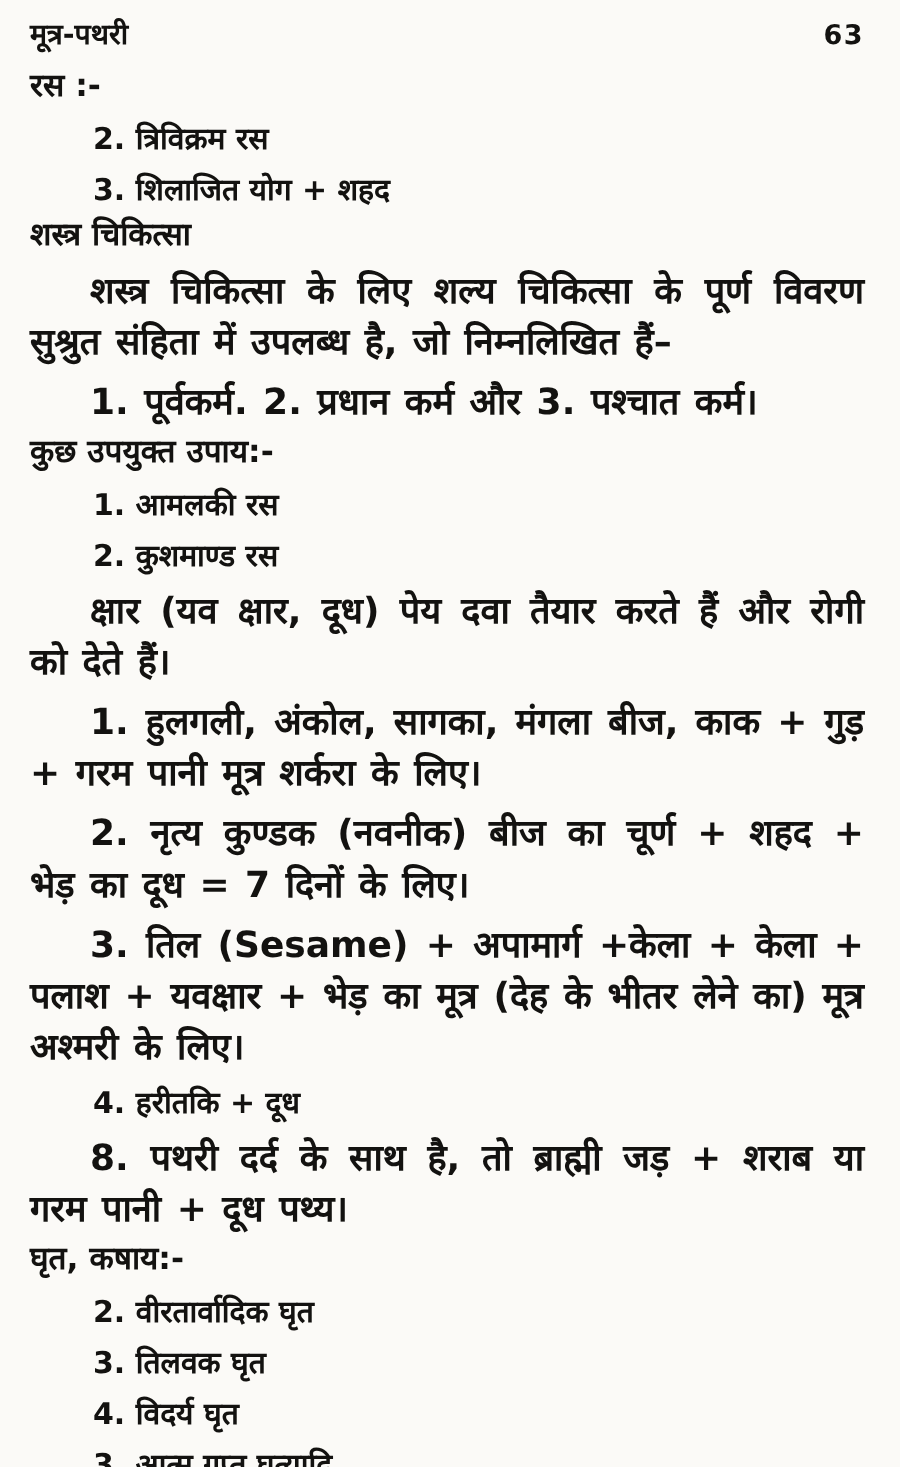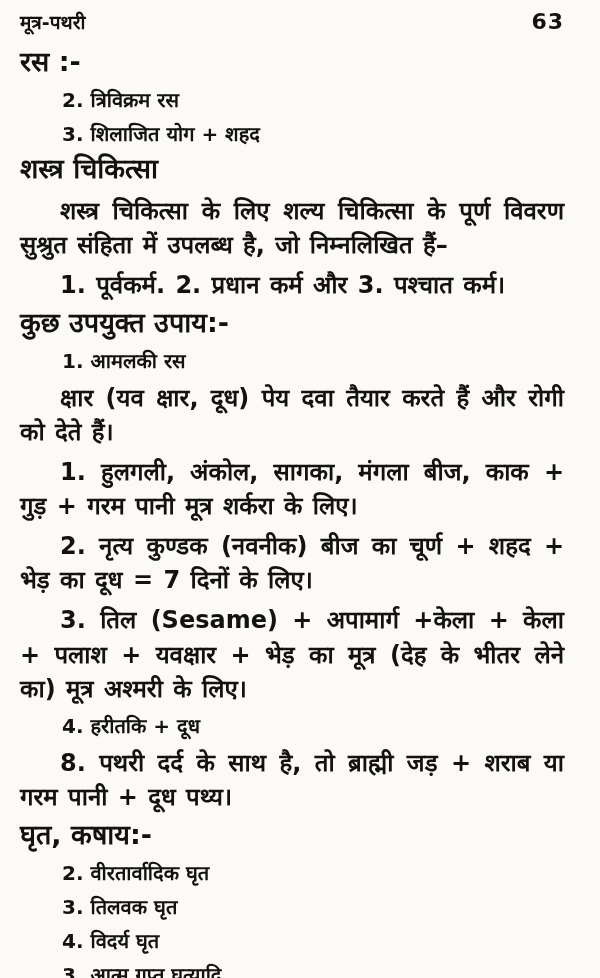--- a/index.html
+++ b/index.html
@@ -11,39 +11,39 @@
     height: 978px;
     overflow: hidden;
     background: #fbfaf7;
     color: #131210;
     font-family: "DejaVu Sans", "Liberation Sans", sans-serif;
   }
   .page {
     box-sizing: border-box;
     width: 600px;
     height: 744px;
-    padding: 9px 36px 0 20px;
+    padding: 9px 24px 0 20px;
   }
   .page-header {
     display: flex;
     justify-content: space-between;
     align-items: baseline;
     margin-bottom: 8px;
   }
   .page-header .title {
     font-size: 19px;
     font-weight: 700;
   }
   .page-header .pagenum {
-    font-size: 22px;
+    font-size: 18px;
     font-weight: 700;
     letter-spacing: 1px;
   }
   .b-heading {
-    font-size: 27px;
+    font-size: 21px;
     font-weight: 700;
     line-height: 1.38;
     margin-top: 2px;
   }
   .b-list {
     font-size: 20px;
     font-weight: 600;
     line-height: 1.4;
     margin-top: 6px;
     margin-left: 42px;
@@ -71,20 +71,21 @@
   <div class="b-heading">रस :-</div>
   <div class="b-list">2. त्रिविक्रम रस</div>
   <div class="b-list">3. शिलाजित योग + शहद</div>
 
   <div class="b-heading">शस्त्र चिकित्सा</div>
   <div class="b-para">शस्त्र चिकित्सा के लिए शल्य चिकित्सा के पूर्ण  विवरण सुश्रुत संहिता में उपलब्ध है, जो निम्नलिखित हैं–</div>
   <div class="b-para">1. पूर्वकर्म. 2. प्रधान कर्म और 3. पश्चात कर्म।</div>
 
   <div class="b-heading">कुछ उपयुक्त उपाय:-</div>
   <div class="b-list">1. आमलकी रस</div>
+  <div class="b-list">2. कुशमाण्ड रस</div>
   <div class="b-para">क्षार (यव क्षार, दूध) पेय दवा तैयार करते हैं और रोगी को देते हैं।</div>
   <div class="b-para">1. हुलगली, अंकोल, सागका, मंगला बीज, काक + गुड़ + गरम पानी मूत्र शर्करा के लिए।</div>
   <div class="b-para">2. नृत्य कुण्डक (नवनीक) बीज का चूर्ण + शहद + भेड़ का दूध = 7 दिनों के लिए।</div>
   <div class="b-para">3. तिल (Sesame) + अपामार्ग +केला + केला + पलाश + यवक्षार + भेड़ का मूत्र (देह के भीतर लेने का) मूत्र अश्मरी के लिए।</div>
   <div class="b-list">4. हरीतकि + दूध</div>
   <div class="b-para">8. पथरी दर्द के साथ है, तो ब्राह्मी जड़ + शराब या गरम पानी + दूध पथ्य।</div>
 
   <div class="b-heading">घृत, कषाय:-</div>
   <div class="b-list">2. वीरतार्वादिक घृत</div>
   <div class="b-list">3. तिलवक घृत</div>

